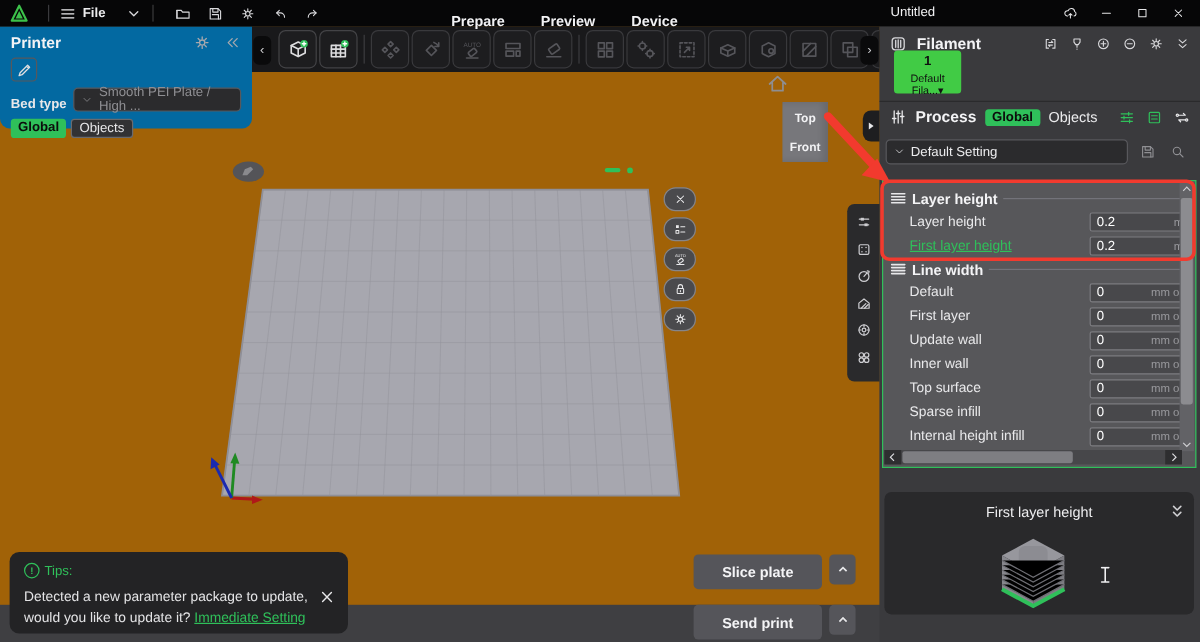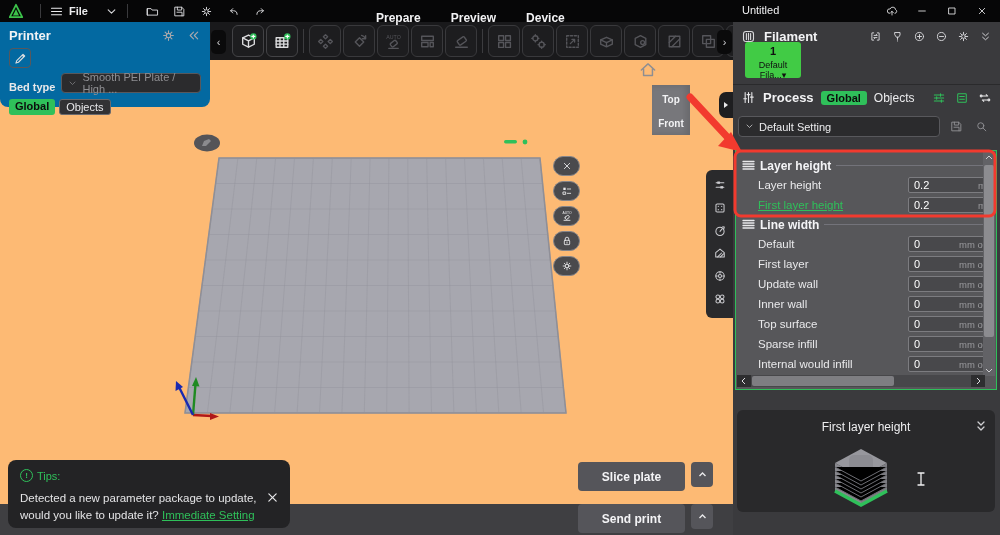--- a/index.html
+++ b/index.html
@@ -48,21 +48,21 @@
   #printer-edit{width:22px;height:20px;border:1px solid #58585c;border-radius:4px;display:flex;align-items:center;justify-content:center;color:#dedee0;box-sizing:border-box}
   #bed-row{display:flex;align-items:flex-end;gap:6px;margin-top:5px}
   #bed-label{font-size:11px;color:#e8e8ea;font-weight:bold}
   #bed-select{flex:1;color:#8f8f93}
   .scope-tabs{display:flex;gap:4px;margin-top:6px}
   .scope-tab{font-size:11px;padding:1px 6px;border-radius:3px}
   .scope-tab.on{background:var(--green);color:#0c0c0c;font-weight:bold}
   .scope-tab.off{border:1px solid #6a6a6e;color:#e8e8ea;background:#323234}
 
   
-  #viewport{position:absolute;left:0;top:22px;width:733px;height:482px;background:#fdba74;z-index:1}
+  #viewport{position:absolute;left:0;top:22px;width:733px;height:482px;background:#a16207;z-index:1}
   #vp-svg{position:absolute;left:0;top:0}
   #home-btn{position:absolute;left:638px;top:38px;color:#8e8e92}
   #home-btn svg{width:20px;height:20px}
   #viewcube{position:absolute;left:652px;top:63px;width:38px;height:50px;background:#77777b;color:#f2f2f4;font-size:10px;font-weight:bold;text-align:center;box-shadow:inset -4px 0 6px rgba(0,0,0,.12)}
   #viewcube .vc-top{padding-top:9px}
   #viewcube .vc-front{padding-top:13px}
   #vp-buttons{position:absolute;left:553px;top:134px;display:flex;flex-direction:column;gap:5px;align-items:center}
   .vp-btn{width:27px;height:20px;border-radius:10px;background:#4a4a4d;border:1px solid #85858a;color:#eaeaec;display:flex;align-items:center;justify-content:center;box-sizing:border-box}
   .vp-btn svg{width:12px;height:12px}
   #cat-strip{position:absolute;left:706px;top:148px;width:27px;height:148px;background:#2a2a2c;border-radius:6px 0 0 6px;display:flex;flex-direction:column;align-items:center;justify-content:space-between;padding:8px 0;box-sizing:border-box;color:#cdcdd1}
@@ -712,21 +712,21 @@
           </span>
         </div>
         <div class="p-row">
           <span class="p-lab">Sparse infill</span>
           <span class="p-inwrap">
             <input class="p-in" value="0" style="">
             <span class="p-unit">mm or</span>
           </span>
         </div>
         <div class="p-row">
-          <span class="p-lab">Internal would infill</span>
+          <span class="p-lab">Internal height infill</span>
           <span class="p-inwrap">
             <input class="p-in" value="0" style="">
             <span class="p-unit">mm or</span>
           </span>
         </div>
       </div>
     <div id="vscroll">
       <div class="arr">
           <svg viewBox="0 0 8 8">
             <path d="M1 5l3-3 3 3" stroke="#cfcfd2" fill="none"></path>

